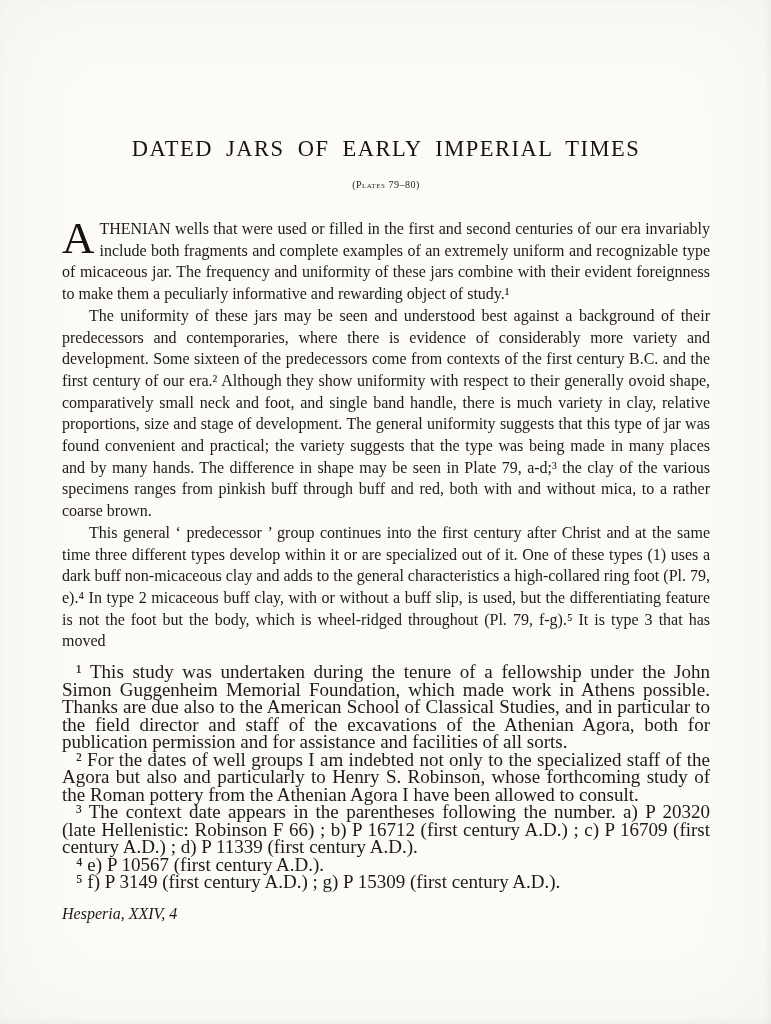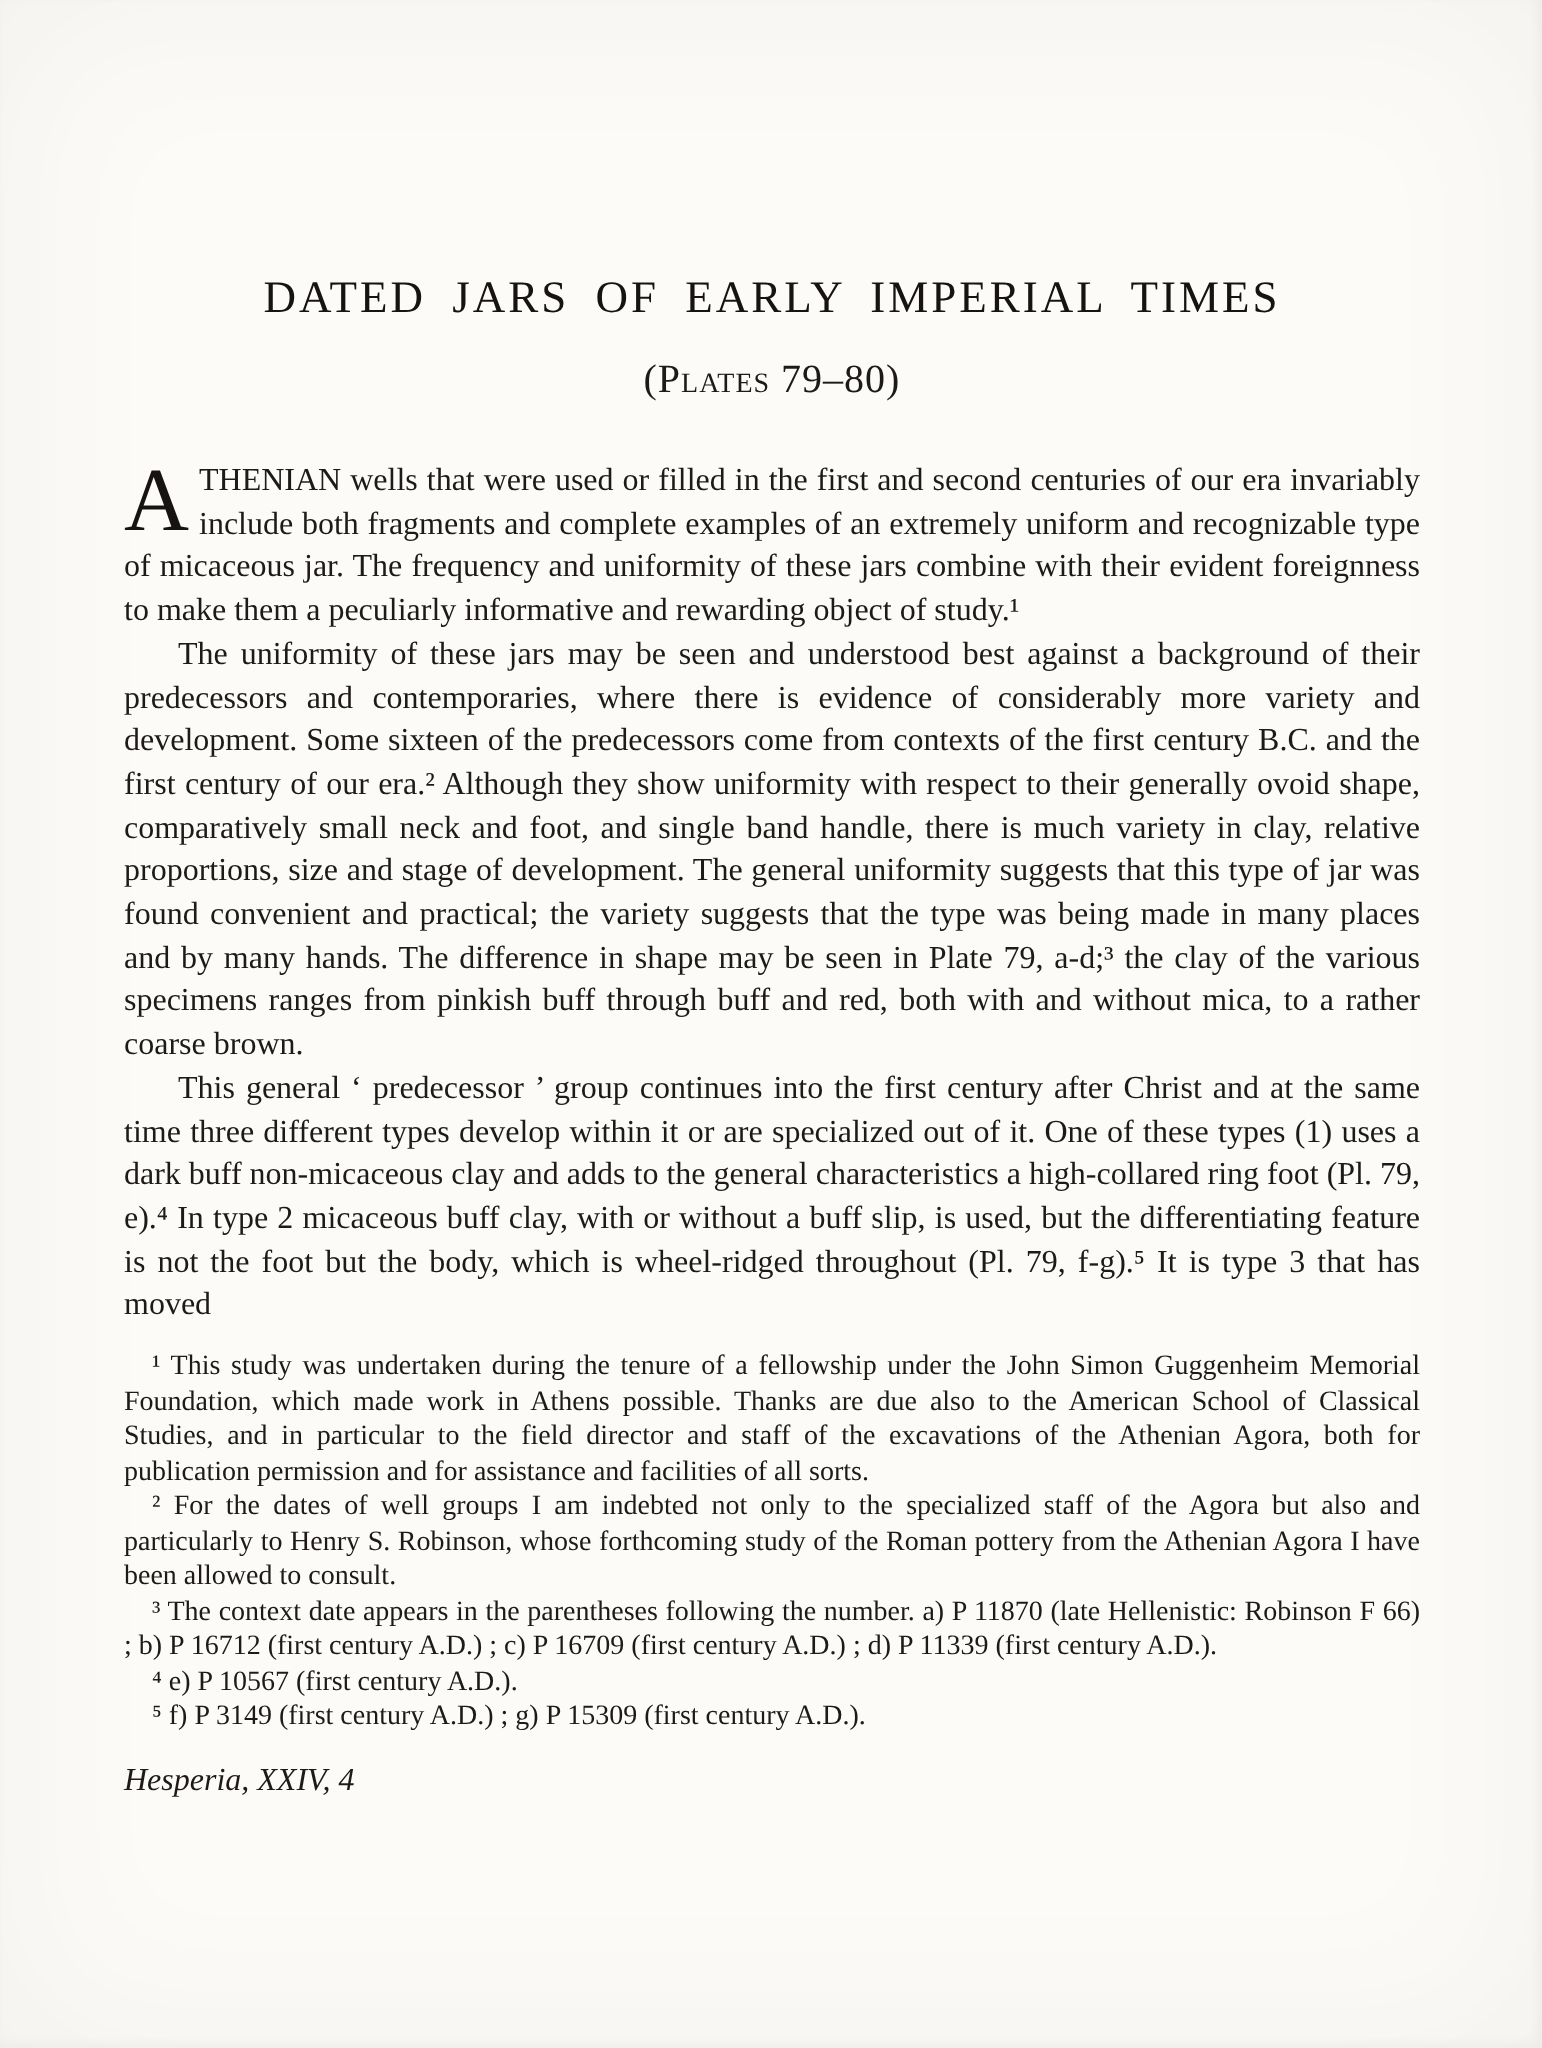--- a/index.html
+++ b/index.html
@@ -25,42 +25,42 @@
     text-align: center;
     font-size: 22.5px;
     font-weight: normal;
     letter-spacing: 1.5px;
     word-spacing: 6px;
     color: #161310;
   }
   .plates {
     margin-top: 17px;
     text-align: center;
-    font-size: 20px;
+    font-size: 10px;
     font-variant: small-caps;
     letter-spacing: 0.5px;
   }
   .article-body {
     margin-top: 28px;
     font-size: 16px;
     line-height: 21.7px;
     text-align: justify;
   }
   .para { margin: 0; }
   .indent { text-indent: 27px; font-family: Liberation Serif, serif; }
   .dropcap {
     float: left;
     font-size: 45px;
     line-height: 37px;
     padding: 2px 5px 0 0;
     color: #161310;
   }
   .footnotes {
     margin-top: 11px;
-    font-size: 14px;
+    font-size: 19px;
     line-height: 17.5px;
     text-align: justify;
   }
   .footnote { margin: 0; text-indent: 14px; }
   .runner {
     margin-top: 14px;
     font-size: 16px;
     font-style: italic;
     text-align: left;
   }
@@ -77,21 +77,21 @@
 
   <main class="article-body">
     <p class="para"><span class="dropcap">A</span><span>THENIAN wells that were used or filled in the first and second centuries of our era invariably include both fragments and complete examples of an extremely uniform and recognizable type of micaceous jar.  The frequency and uniformity of these jars combine with their evident foreignness to make them a peculiarly informative and rewarding object of study.¹</span></p>
     <p class="para indent">The uniformity of these jars may be seen and understood best against a background of their predecessors and contemporaries, where there is evidence of considerably more variety and development.  Some sixteen of the predecessors come from contexts of the first century B.C. and the first century of our era.²  Although they show uniformity with respect to their generally ovoid shape, comparatively small neck and foot, and single band handle, there is much variety in clay, relative proportions, size and stage of development.  The general uniformity suggests that this type of jar was found convenient and practical; the variety suggests that the type was being made in many places and by many hands.  The difference in shape may be seen in Plate 79, a-d;³ the clay of the various specimens ranges from pinkish buff through buff and red, both with and without mica, to a rather coarse brown.</p>
     <p class="para indent">This general ‘ predecessor ’ group continues into the first century after Christ and at the same time three different types develop within it or are specialized out of it.  One of these types (1) uses a dark buff non-micaceous clay and adds to the general characteristics a high-collared ring foot (Pl. 79, e).⁴  In type 2 micaceous buff clay, with or without a buff slip, is used, but the differentiating feature is not the foot but the body, which is wheel-ridged throughout (Pl. 79, f-g).⁵  It is type 3 that has moved</p>
   </main>
 
   <section class="footnotes">
     <p class="footnote">¹ This study was undertaken during the tenure of a fellowship under the John Simon Guggenheim Memorial Foundation, which made work in Athens possible.  Thanks are due also to the American School of Classical Studies, and in particular to the field director and staff of the excavations of the Athenian Agora, both for publication permission and for assistance and facilities of all sorts.</p>
     <p class="footnote">² For the dates of well groups I am indebted not only to the specialized staff of the Agora but also and particularly to Henry S. Robinson, whose forthcoming study of the Roman pottery from the Athenian Agora I have been allowed to consult.</p>
-    <p class="footnote">³ The context date appears in the parentheses following the number.  a) P 11870 (late Hellenistic:  Robinson F 66) ; b) P 16712 (first century A.D.) ; c) P 16709 (first century A.D.) ; d) P 11339 (first century A.D.).</p>
+    <p class="footnote">³ The context date appears in the parentheses following the number.  a) P 20320 (late Hellenistic:  Robinson F 66) ; b) P 16712 (first century A.D.) ; c) P 16709 (first century A.D.) ; d) P 11339 (first century A.D.).</p>
     <p class="footnote">⁴ e) P 10567 (first century A.D.).</p>
     <p class="footnote">⁵ f) P 3149 (first century A.D.) ; g) P 15309 (first century A.D.).</p>
   </section>
 
   <footer class="runner">
     <span>Hesperia, XXIV, 4</span>
   </footer>
 
 </div>
 

